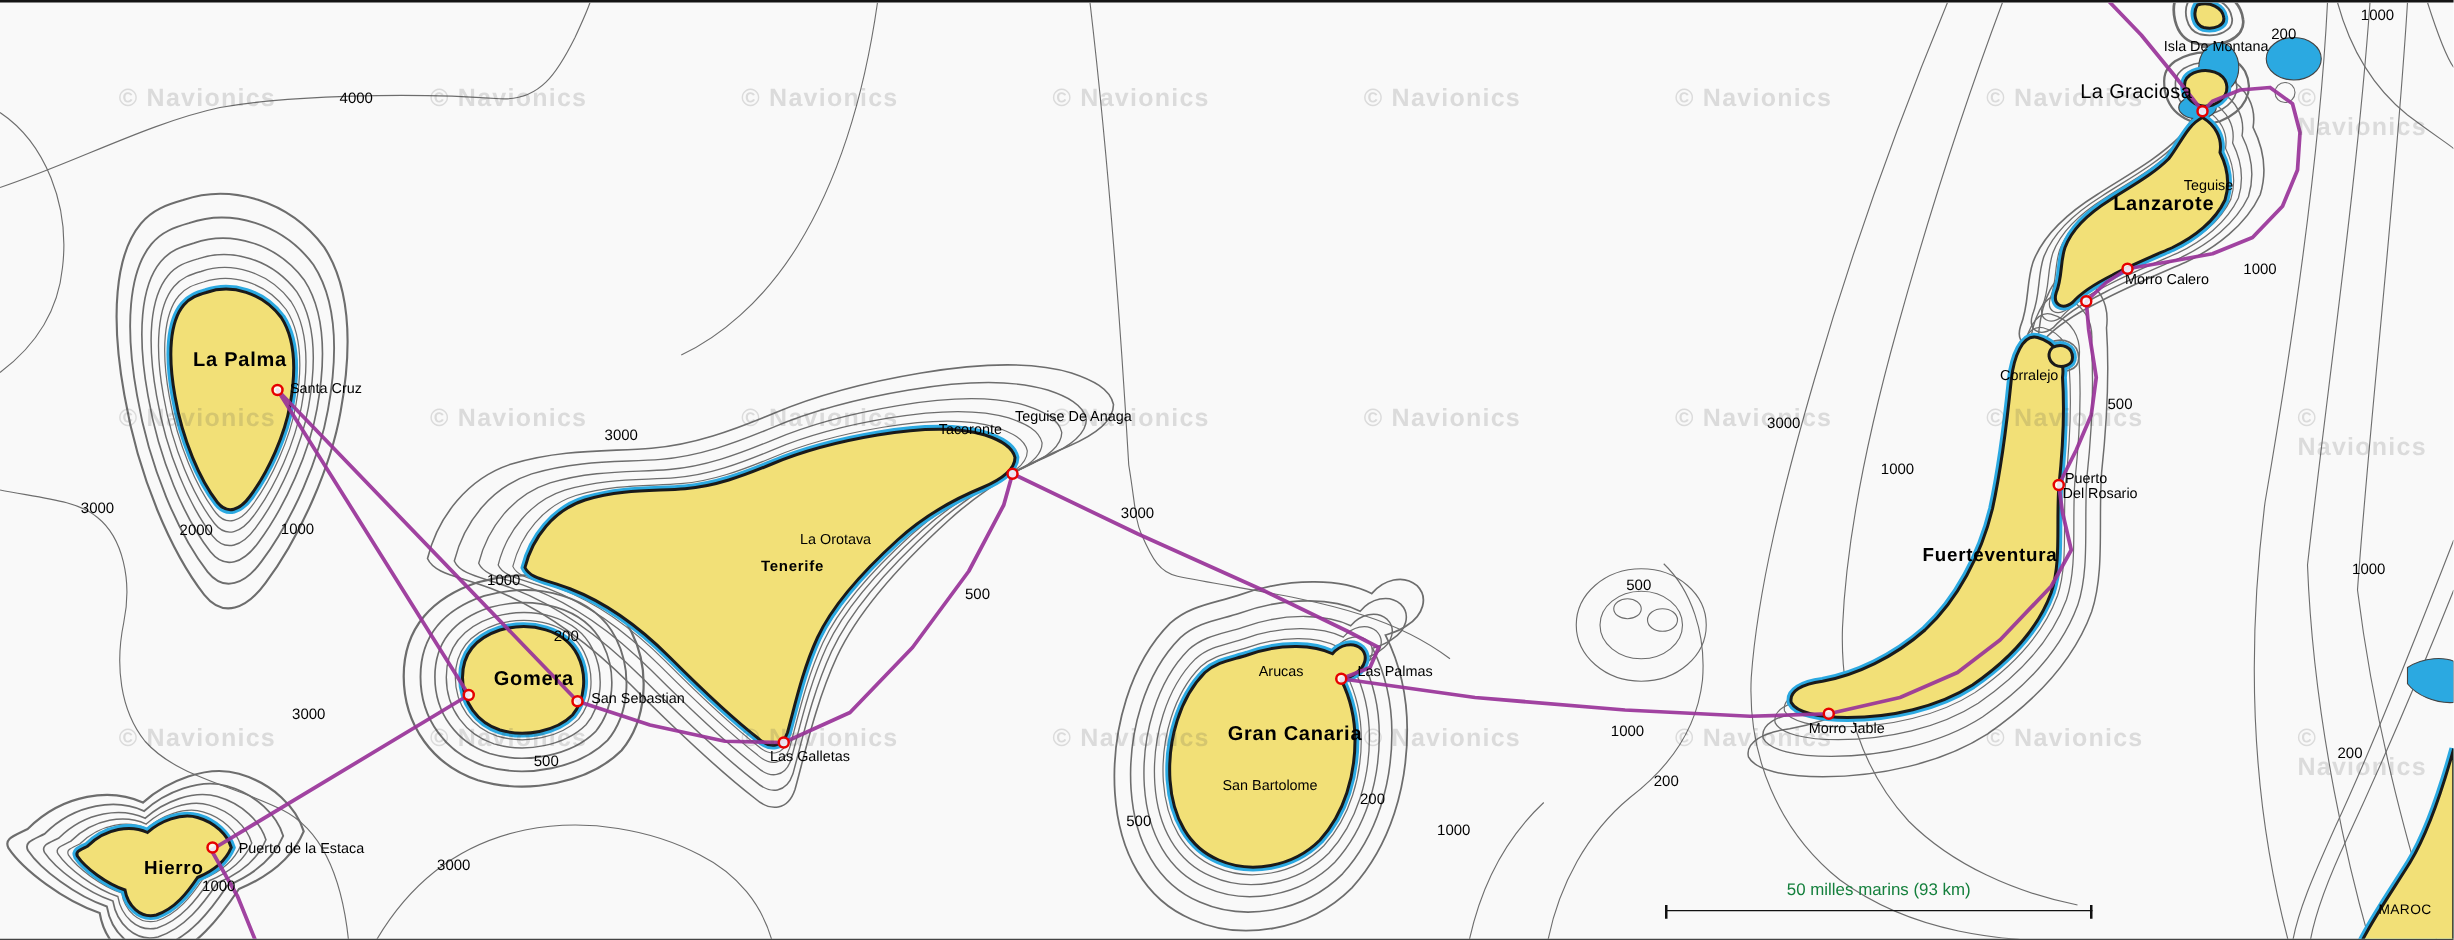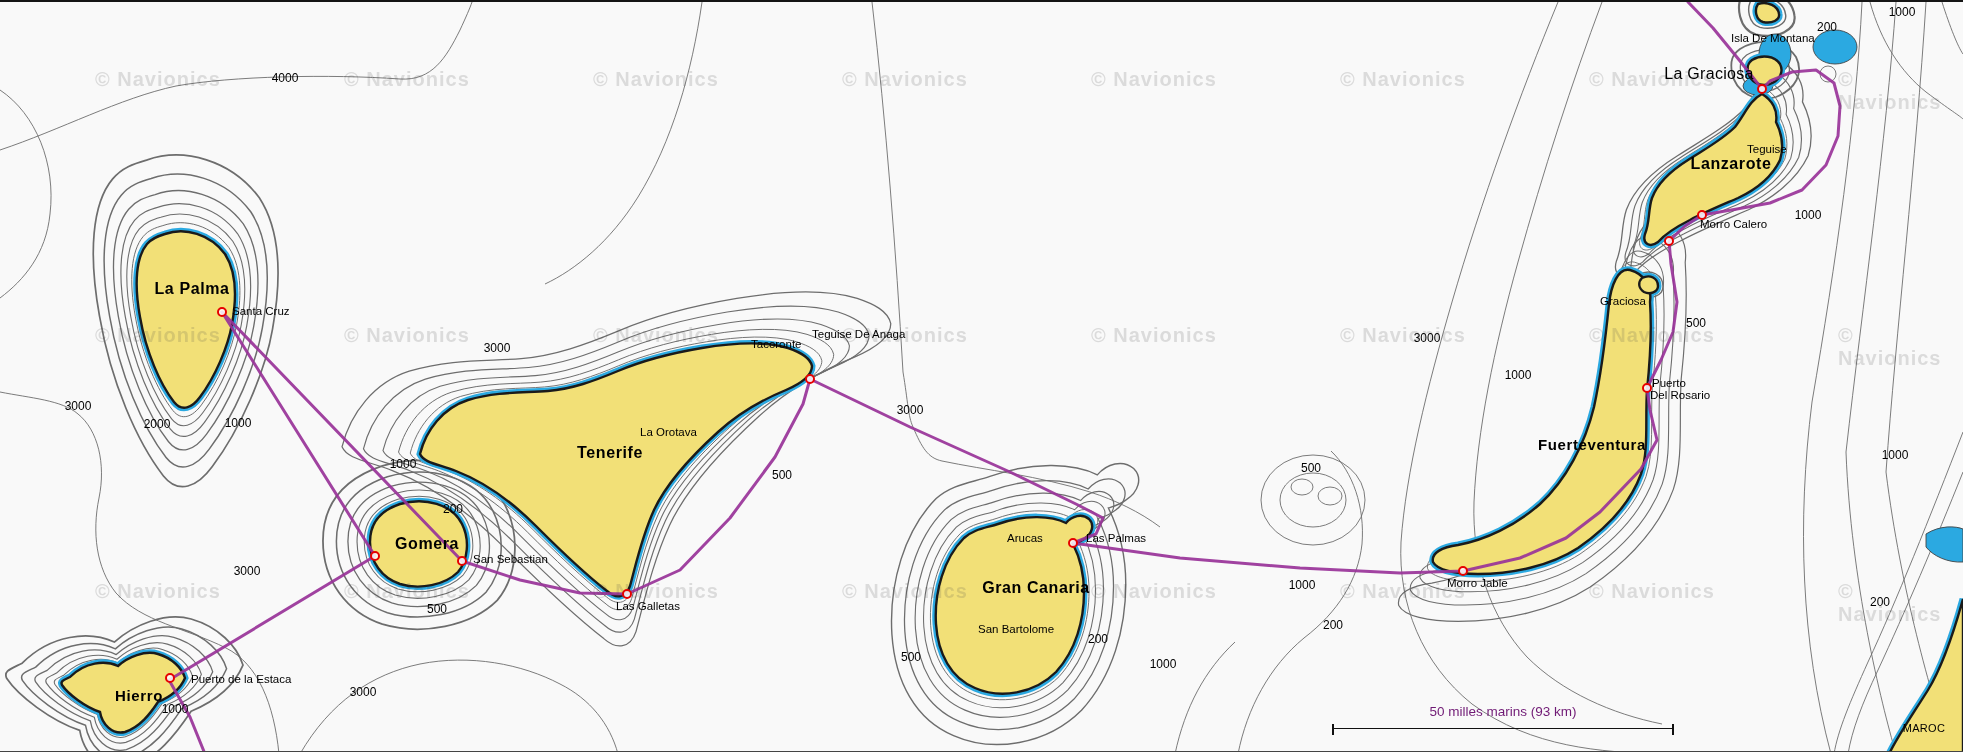--- a/index.html
+++ b/index.html
@@ -12,21 +12,21 @@
   .lbl{position:absolute;white-space:nowrap;color:#000;}
   .lbl-island{font-weight:bold;font-size:16px;transform:translate(-50%,-50%);letter-spacing:.6px;}
   .lbl-island.regular{font-weight:normal;letter-spacing:.3px;}
   .lbl-port{font-size:11.5px;transform:translateY(-50%);}
   .lbl-depth{font-size:12px;transform:translate(-50%,-50%);}
   .wm{position:absolute;font-size:20px;font-weight:bold;letter-spacing:1px;
       color:rgba(70,70,70,0.17);user-select:none;}
   .marker{position:absolute;width:6px;height:6px;border:2.6px solid #e60000;
       border-radius:50%;background:rgba(255,255,255,.85);
       transform:translate(-50%,-50%);box-sizing:content-box;}
-  .scalebar{position:absolute;text-align:center;color:#701a75;}
+  .scalebar{position:absolute;text-align:center;color:#15803d;}
   .scalebar .sb-label{font-size:13.5px;margin-bottom:9px;}
   .scalebar .sb-line{position:relative;height:0;border-top:1.6px solid #111;}
   .scalebar .sb-tick{position:absolute;top:-5px;width:1.6px;height:11px;background:#111;}
   .scalebar .sb-tick.l{left:0;}
   .scalebar .sb-tick.r{right:0;}
 </style>
 </head>
 <body>
 
 <div class="map">
@@ -192,37 +192,37 @@
       <div class="wm" style="left: 344px; top: 578px;">© Navionics</div>
       <div class="wm" style="left: 593px; top: 578px;">© Navionics</div>
       <div class="wm" style="left: 842px; top: 578px;">© Navionics</div>
       <div class="wm" style="left: 1091px; top: 578px;">© Navionics</div>
       <div class="wm" style="left: 1340px; top: 578px;">© Navionics</div>
       <div class="wm" style="left: 1589px; top: 578px;">© Navionics</div>
       <div class="wm" style="left: 1838px; top: 578px;">© Navionics</div>
       <div class="lbl lbl-island" style="left: 192px; top: 287px; font-size: 16px;">La Palma</div>
       <div class="lbl lbl-island" style="left: 139px; top: 693px; font-size: 15px;">Hierro</div>
       <div class="lbl lbl-island" style="left: 427px; top: 542px; font-size: 16px;">Gomera</div>
-      <div class="lbl lbl-island" style="left: 610px; top: 451px; font-size: 16px;">Tenerife</div>
+      <div class="lbl lbl-island" style="left: 634px; top: 451px; font-size: 12px;">Tenerife</div>
       <div class="lbl lbl-island" style="left: 1036px; top: 586px; font-size: 16px;">Gran Canaria</div>
       <div class="lbl lbl-island" style="left: 1592px; top: 442px; font-size: 15px;">Fuerteventura</div>
       <div class="lbl lbl-island" style="left: 1731px; top: 162px; font-size: 16px;">Lanzarote</div>
       <div class="lbl lbl-island regular" style="left: 1709px; top: 72px; font-size: 16px;">La Graciosa</div>
       <div class="lbl lbl-island regular" style="left: 1924px; top: 726px; font-size: 11px;">MAROC</div>
       <div class="lbl lbl-port" style="left: 232px; top: 309px;">Santa Cruz</div>
       <div class="lbl lbl-port" style="left: 179px; top: 677px; padding-left: 12px;">Puerto de la Estaca</div>
       <div class="lbl lbl-port" style="left: 473px; top: 557px;">San Sebastian</div>
       <div class="lbl lbl-port" style="left: 616px; top: 604px;">Las Galletas</div>
       <div class="lbl lbl-port" style="left: 1007px; top: 536px;">Arucas</div>
       <div class="lbl lbl-port" style="left: 1086px; top: 536px;">Las Palmas</div>
       <div class="lbl lbl-port" style="left: 978px; top: 627px;">San Bartolome</div>
       <div class="lbl lbl-port" style="left: 1447px; top: 581px;">Morro Jable</div>
       <div class="lbl lbl-port" style="left: 1652px; top: 381px;">Puerto</div>
       <div class="lbl lbl-port" style="left: 1650px; top: 393px;">Del Rosario</div>
-      <div class="lbl lbl-port" style="left: 1600px; top: 299px;">Graciosa</div>
+      <div class="lbl lbl-port" style="left: 1600px; top: 299px;">Corralejo</div>
       <div class="lbl lbl-port" style="left: 1700px; top: 222px;">Morro Calero</div>
       <div class="lbl lbl-port" style="left: 1747px; top: 147px;">Teguise</div>
       <div class="lbl lbl-port" style="left: 1731px; top: 36px;">Isla De Montana</div>
       <div class="lbl lbl-port" style="left: 751px; top: 342px;">Tacoronte</div>
       <div class="lbl lbl-port" style="left: 812px; top: 332px;">Teguise De Anaga</div>
       <div class="lbl lbl-port" style="left: 640px; top: 430px;">La Orotava</div>
       <div class="lbl lbl-depth" style="left: 285px; top: 76px;">4000</div>
       <div class="lbl lbl-depth" style="left: 78px; top: 404px;">3000</div>
       <div class="lbl lbl-depth" style="left: 157px; top: 422px;">2000</div>
       <div class="lbl lbl-depth" style="left: 238px; top: 421px;">1000</div>

